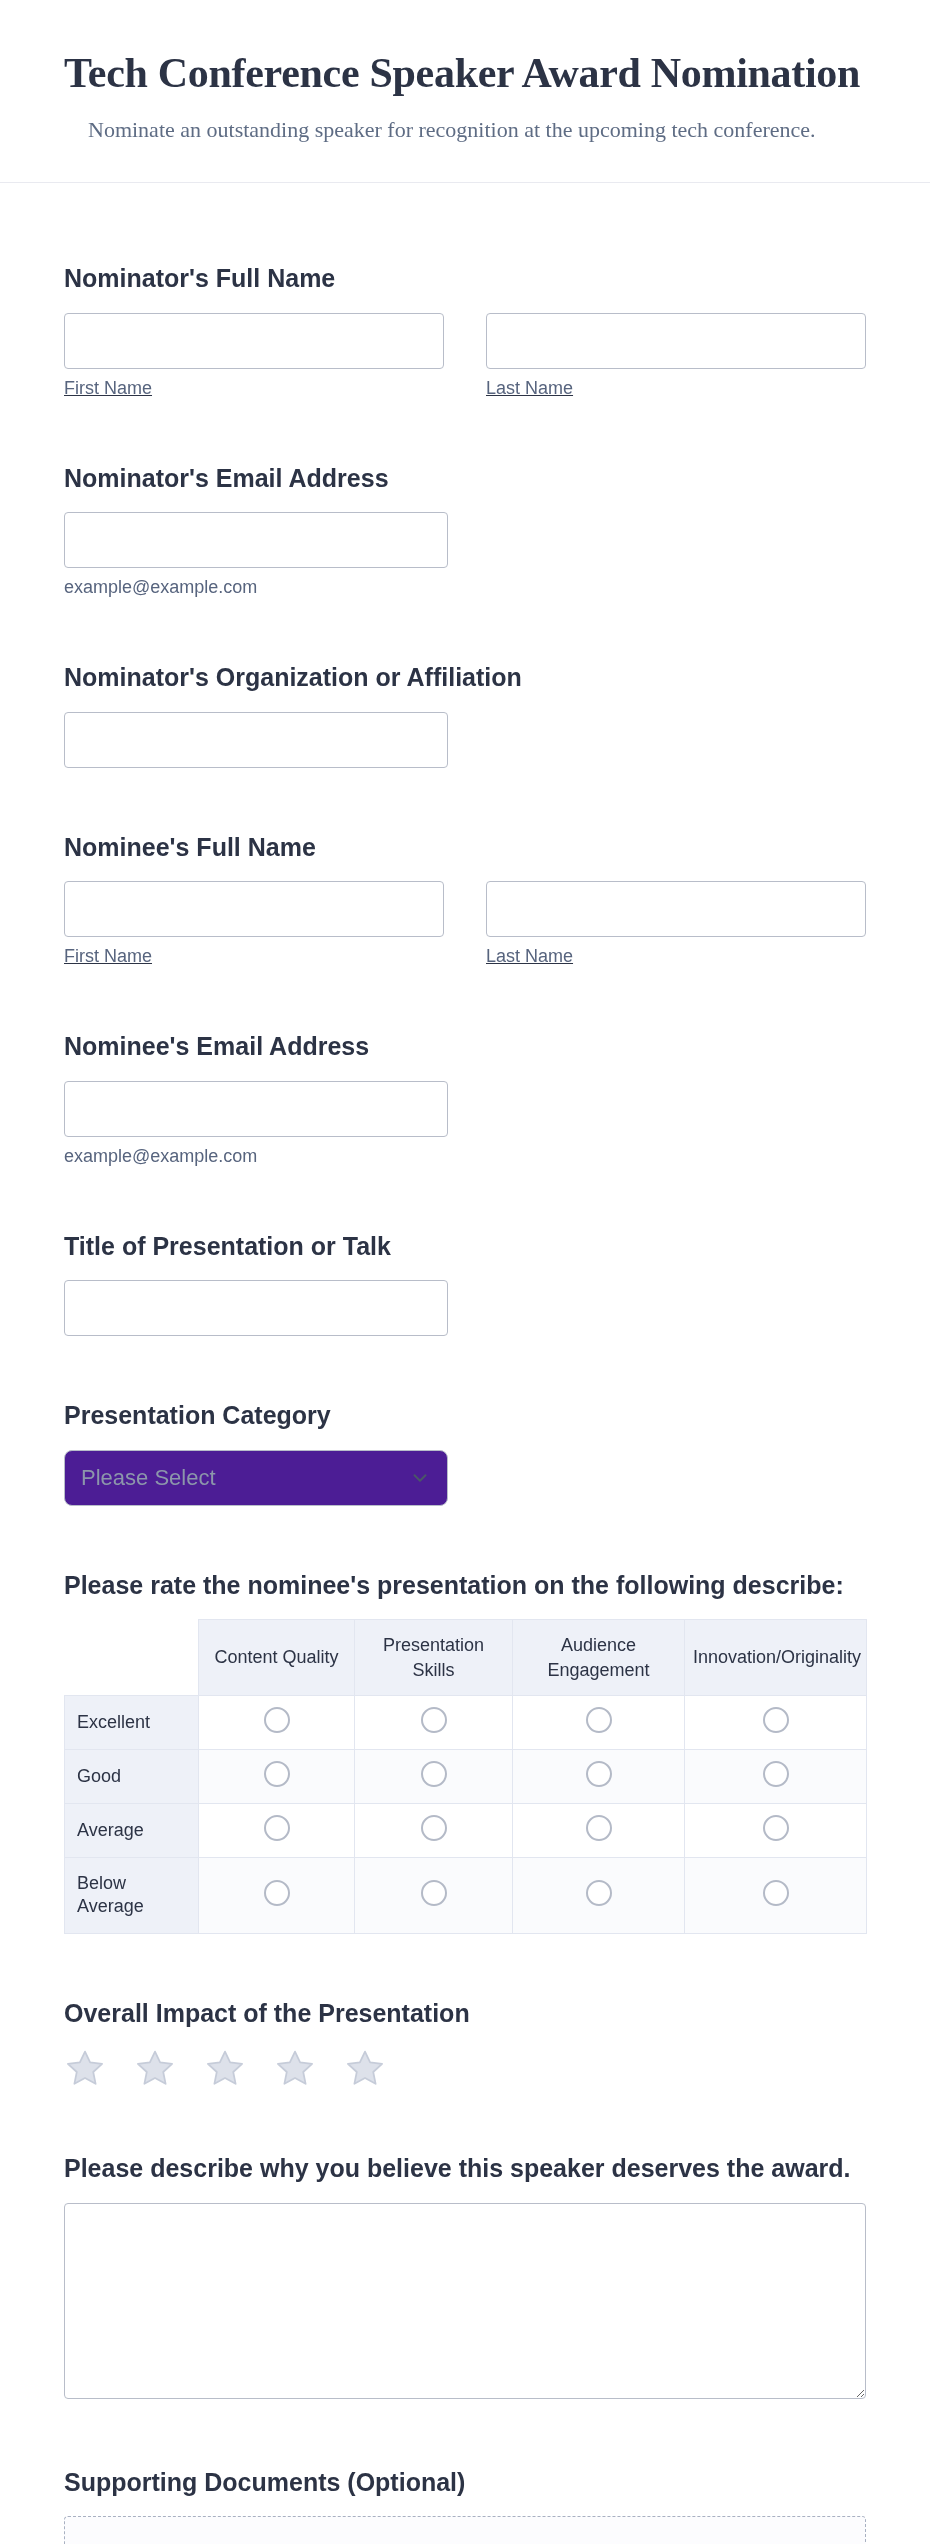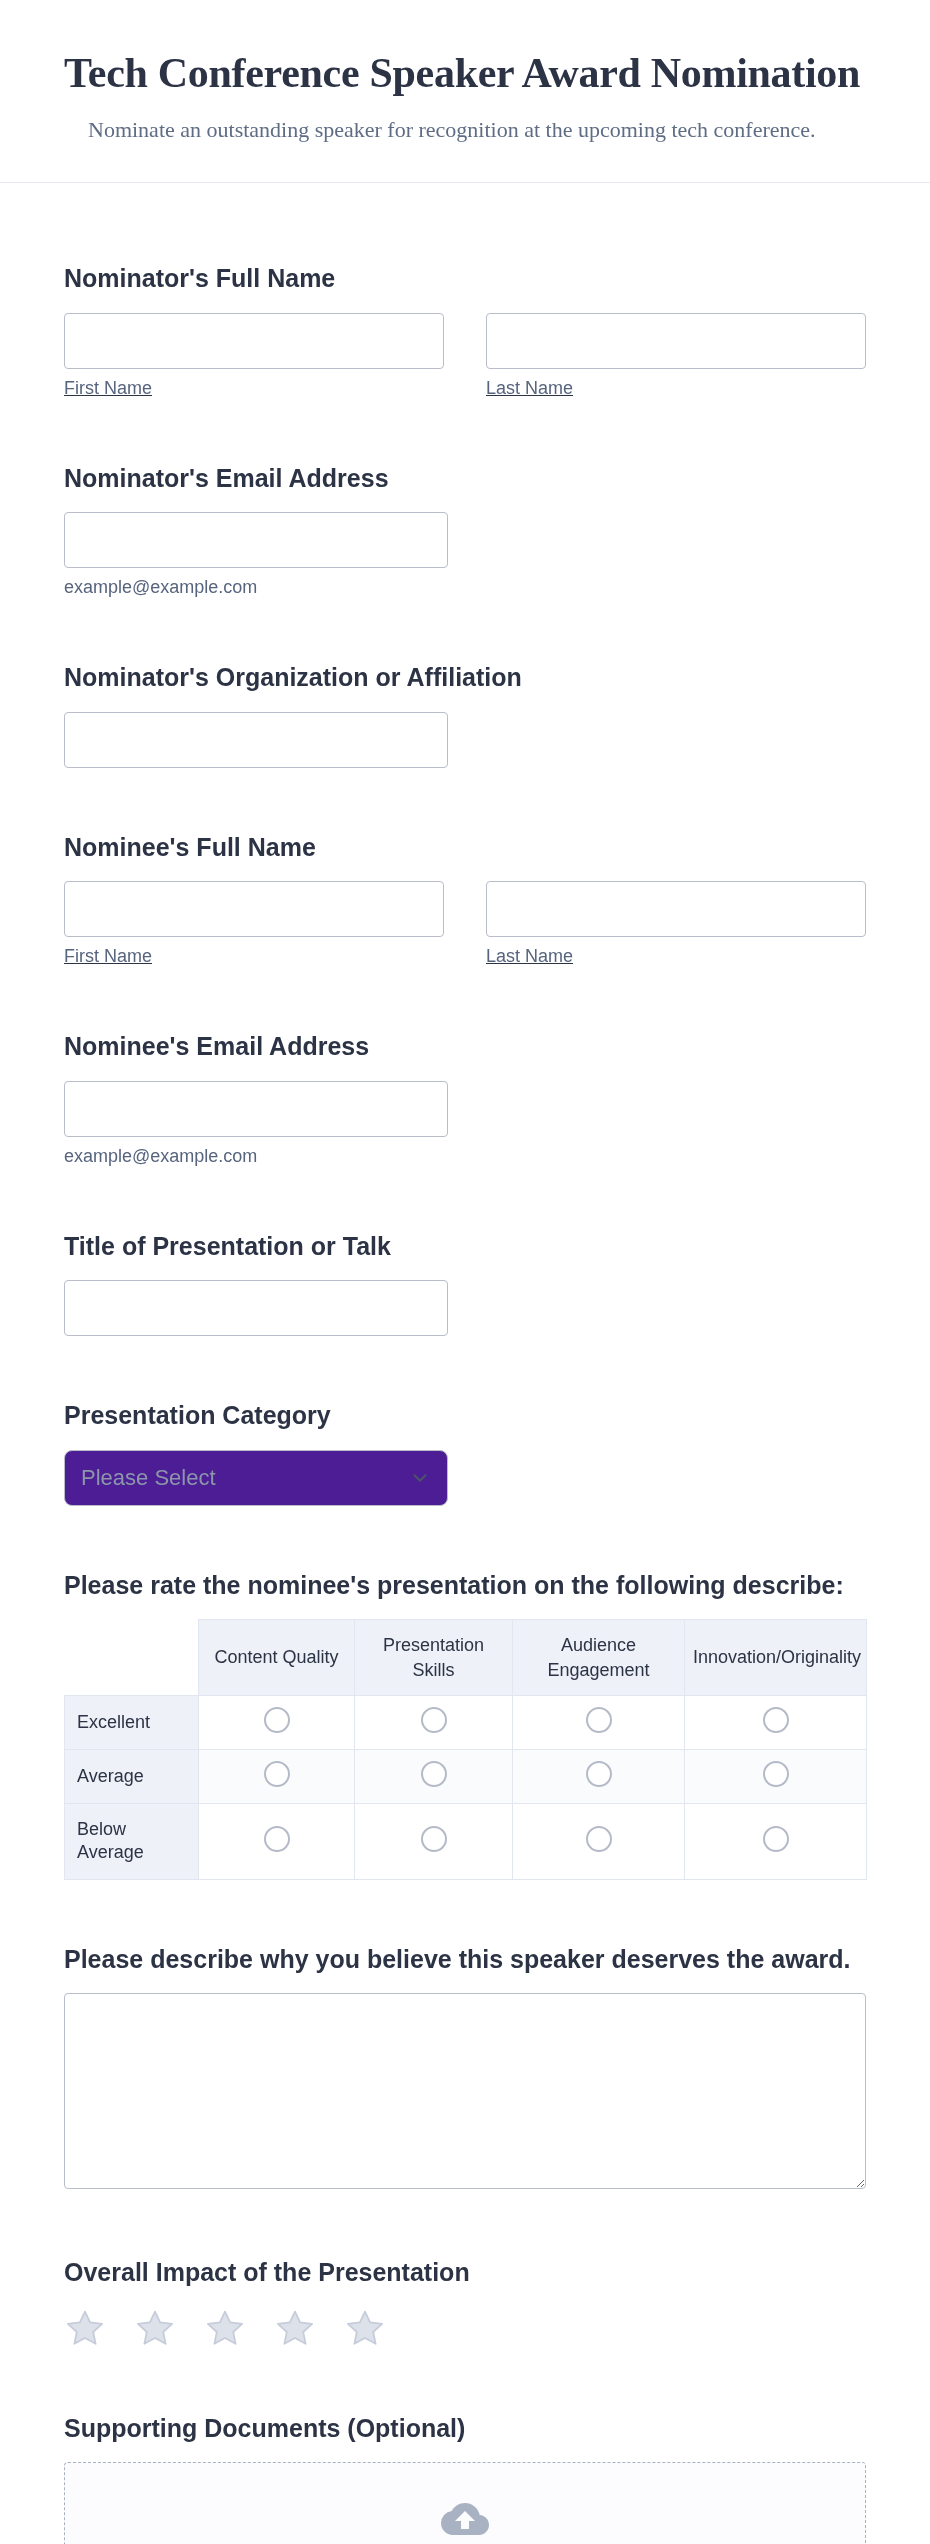--- a/index.html
+++ b/index.html
@@ -256,71 +256,78 @@
         </thead>
         <tbody>
           <tr>
             <td class="row-label">Excellent</td>
             <td class="cell"><span class="radio"></span></td>
             <td class="cell"><span class="radio"></span></td>
             <td class="cell"><span class="radio"></span></td>
             <td class="cell"><span class="radio"></span></td>
           </tr>
           <tr>
+            <td class="row-label">Good</td>
+            <td class="cell"><span class="radio"></span></td>
+            <td class="cell"><span class="radio"></span></td>
+            <td class="cell"><span class="radio"></span></td>
+            <td class="cell"><span class="radio"></span></td>
+          </tr>
+          <tr>
             <td class="row-label">Average</td>
             <td class="cell"><span class="radio"></span></td>
             <td class="cell"><span class="radio"></span></td>
             <td class="cell"><span class="radio"></span></td>
             <td class="cell"><span class="radio"></span></td>
           </tr>
           <tr>
             <td class="row-label">Below Average</td>
             <td class="cell"><span class="radio"></span></td>
             <td class="cell"><span class="radio"></span></td>
             <td class="cell"><span class="radio"></span></td>
             <td class="cell"><span class="radio"></span></td>
           </tr>
         </tbody>
       </table>
     </div>
 
     <div class="question">
+      <div class="q-label">Overall Impact of the Presentation</div>
+      <div class="stars">
+        <span class="star">
+            <svg width="42" height="42" viewBox="0 0 24 24">
+              <path d="M12 2.6l2.92 6.24 6.85.78-5.07 4.67 1.37 6.76L12 17.66l-6.07 3.39 1.37-6.76-5.07-4.67 6.85-.78z" fill="#dde1ea" stroke="#c6ccd9" stroke-width="1" stroke-linejoin="round"></path>
+            </svg>
+          </span>
+        <span class="star">
+            <svg width="42" height="42" viewBox="0 0 24 24">
+              <path d="M12 2.6l2.92 6.24 6.85.78-5.07 4.67 1.37 6.76L12 17.66l-6.07 3.39 1.37-6.76-5.07-4.67 6.85-.78z" fill="#dde1ea" stroke="#c6ccd9" stroke-width="1" stroke-linejoin="round"></path>
+            </svg>
+          </span>
+        <span class="star">
+            <svg width="42" height="42" viewBox="0 0 24 24">
+              <path d="M12 2.6l2.92 6.24 6.85.78-5.07 4.67 1.37 6.76L12 17.66l-6.07 3.39 1.37-6.76-5.07-4.67 6.85-.78z" fill="#dde1ea" stroke="#c6ccd9" stroke-width="1" stroke-linejoin="round"></path>
+            </svg>
+          </span>
+        <span class="star">
+            <svg width="42" height="42" viewBox="0 0 24 24">
+              <path d="M12 2.6l2.92 6.24 6.85.78-5.07 4.67 1.37 6.76L12 17.66l-6.07 3.39 1.37-6.76-5.07-4.67 6.85-.78z" fill="#dde1ea" stroke="#c6ccd9" stroke-width="1" stroke-linejoin="round"></path>
+            </svg>
+          </span>
+        <span class="star">
+            <svg width="42" height="42" viewBox="0 0 24 24">
+              <path d="M12 2.6l2.92 6.24 6.85.78-5.07 4.67 1.37 6.76L12 17.66l-6.07 3.39 1.37-6.76-5.07-4.67 6.85-.78z" fill="#dde1ea" stroke="#c6ccd9" stroke-width="1" stroke-linejoin="round"></path>
+            </svg>
+          </span>
+      </div>
+    </div>
+
+    <div class="question">
       <div class="q-label">Please describe why you believe this speaker deserves the award.</div>
       <textarea class="long-text" style=""></textarea>
-    </div>
-
-    <div class="question">
-      <div class="q-label">Overall Impact of the Presentation</div>
-      <div class="stars">
-        <span class="star">
-            <svg width="42" height="42" viewBox="0 0 24 24">
-              <path d="M12 2.6l2.92 6.24 6.85.78-5.07 4.67 1.37 6.76L12 17.66l-6.07 3.39 1.37-6.76-5.07-4.67 6.85-.78z" fill="#dde1ea" stroke="#c6ccd9" stroke-width="1" stroke-linejoin="round"></path>
-            </svg>
-          </span>
-        <span class="star">
-            <svg width="42" height="42" viewBox="0 0 24 24">
-              <path d="M12 2.6l2.92 6.24 6.85.78-5.07 4.67 1.37 6.76L12 17.66l-6.07 3.39 1.37-6.76-5.07-4.67 6.85-.78z" fill="#dde1ea" stroke="#c6ccd9" stroke-width="1" stroke-linejoin="round"></path>
-            </svg>
-          </span>
-        <span class="star">
-            <svg width="42" height="42" viewBox="0 0 24 24">
-              <path d="M12 2.6l2.92 6.24 6.85.78-5.07 4.67 1.37 6.76L12 17.66l-6.07 3.39 1.37-6.76-5.07-4.67 6.85-.78z" fill="#dde1ea" stroke="#c6ccd9" stroke-width="1" stroke-linejoin="round"></path>
-            </svg>
-          </span>
-        <span class="star">
-            <svg width="42" height="42" viewBox="0 0 24 24">
-              <path d="M12 2.6l2.92 6.24 6.85.78-5.07 4.67 1.37 6.76L12 17.66l-6.07 3.39 1.37-6.76-5.07-4.67 6.85-.78z" fill="#dde1ea" stroke="#c6ccd9" stroke-width="1" stroke-linejoin="round"></path>
-            </svg>
-          </span>
-        <span class="star">
-            <svg width="42" height="42" viewBox="0 0 24 24">
-              <path d="M12 2.6l2.92 6.24 6.85.78-5.07 4.67 1.37 6.76L12 17.66l-6.07 3.39 1.37-6.76-5.07-4.67 6.85-.78z" fill="#dde1ea" stroke="#c6ccd9" stroke-width="1" stroke-linejoin="round"></path>
-            </svg>
-          </span>
-      </div>
     </div>
 
     <div class="question">
       <div class="q-label">Supporting Documents (Optional)</div>
       <div class="upload-box">
         <span>
           <svg width="48" height="40" viewBox="0 0 24 20">
               <path d="M19.35 8.04A7.49 7.49 0 0 0 12 2C9.11 2 6.6 3.64 5.35 6.04A5.994 5.994 0 0 0 0 12c0 3.31 2.69 6 6 6h13c2.76 0 5-2.24 5-5 0-2.64-2.05-4.78-4.65-4.96zM14 11v4h-4v-4H7l5-5 5 5h-3z" fill="#a9b2c3"></path>
             </svg>
         </span>

